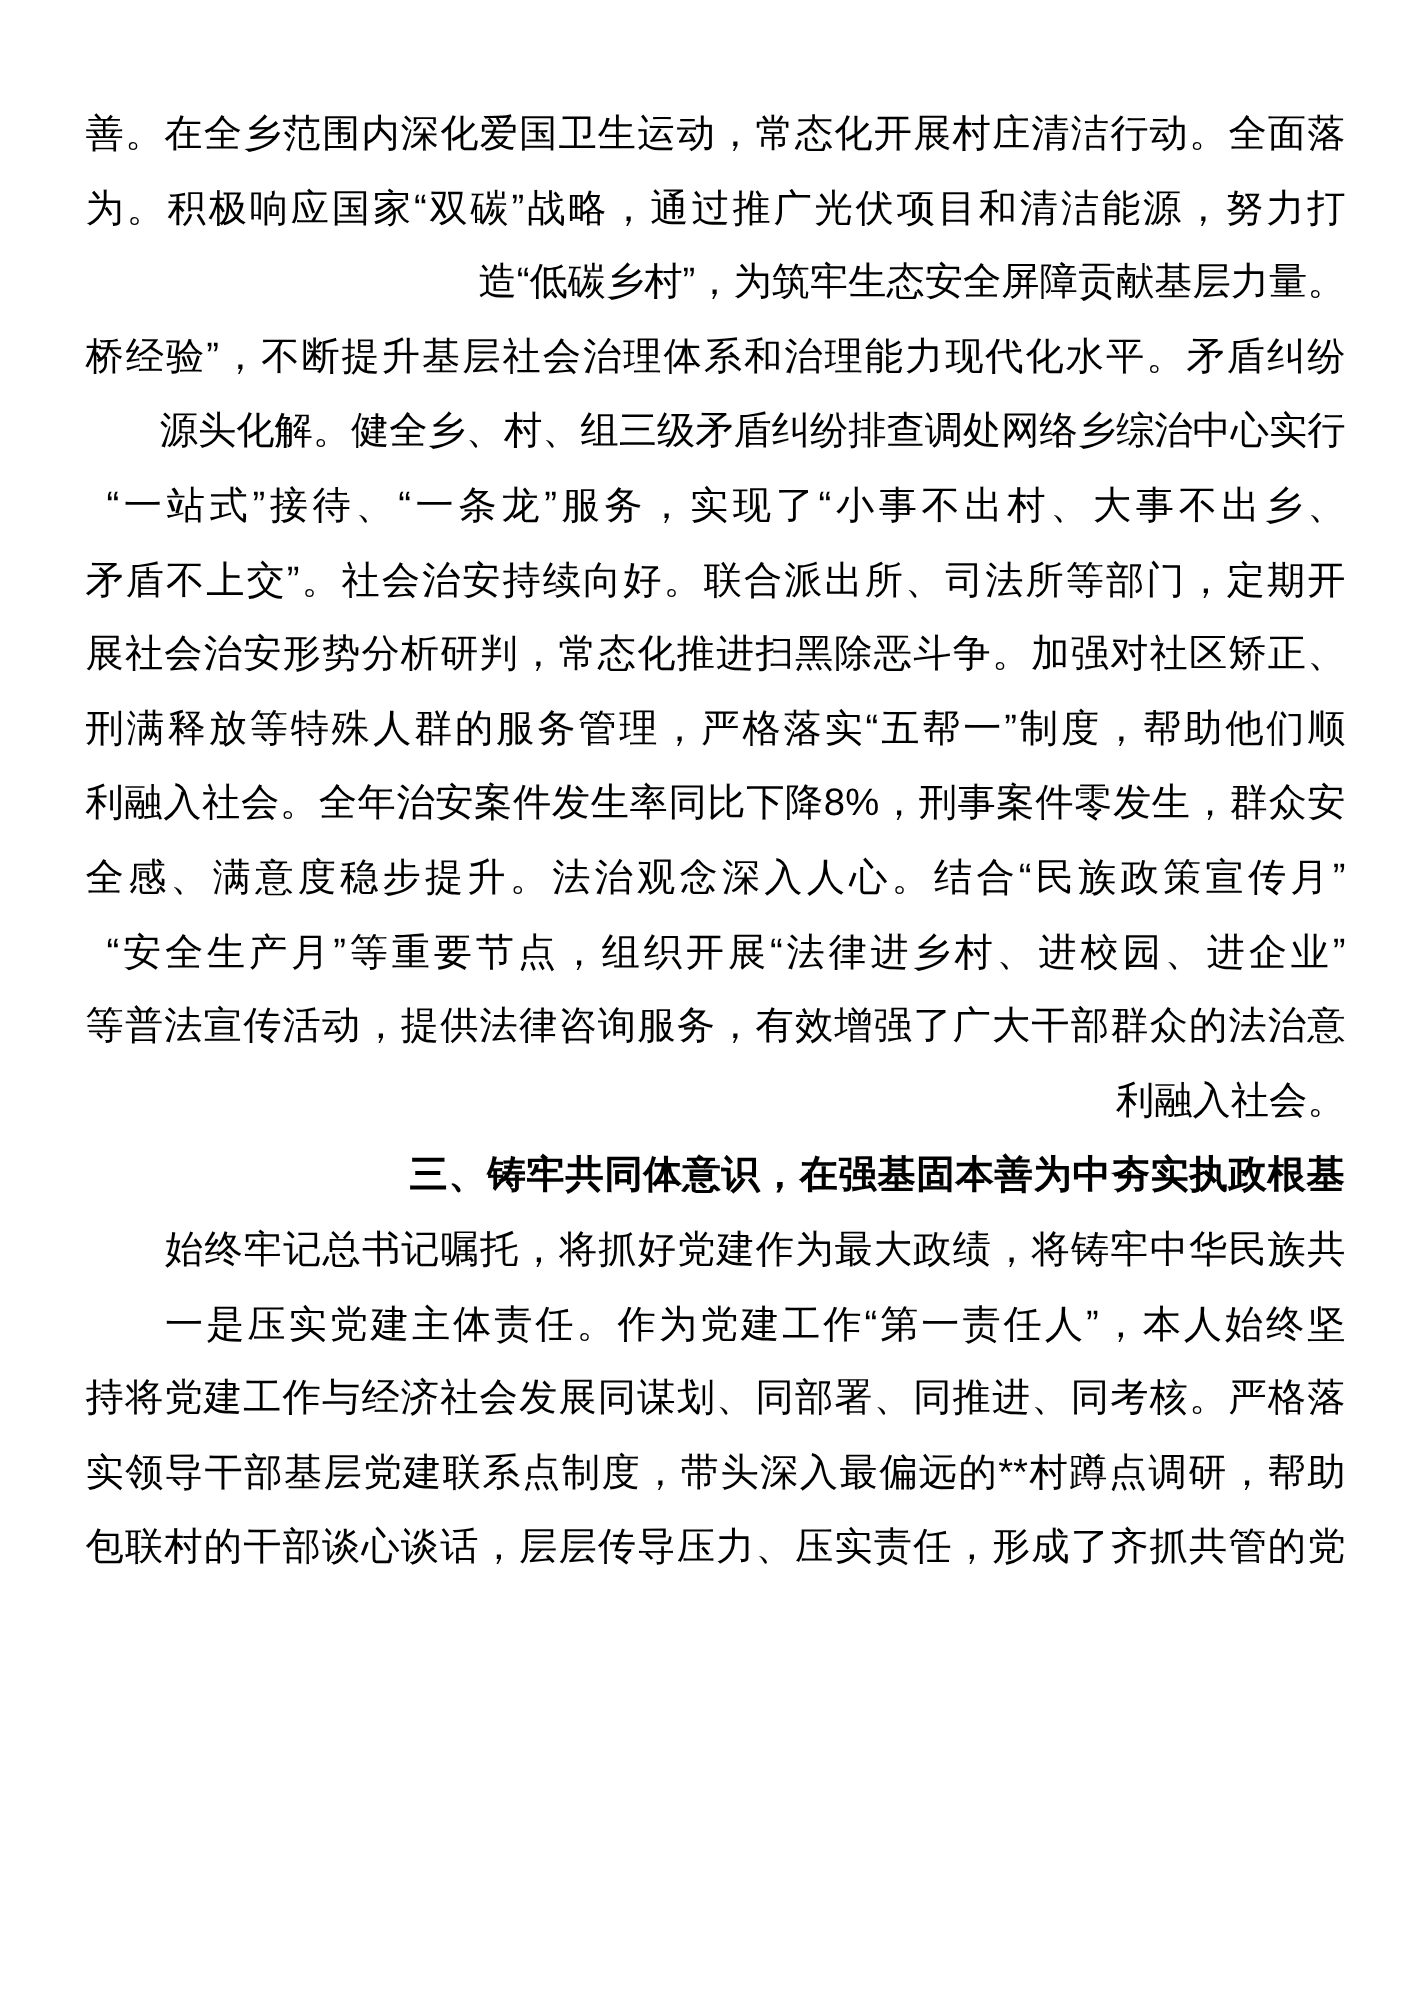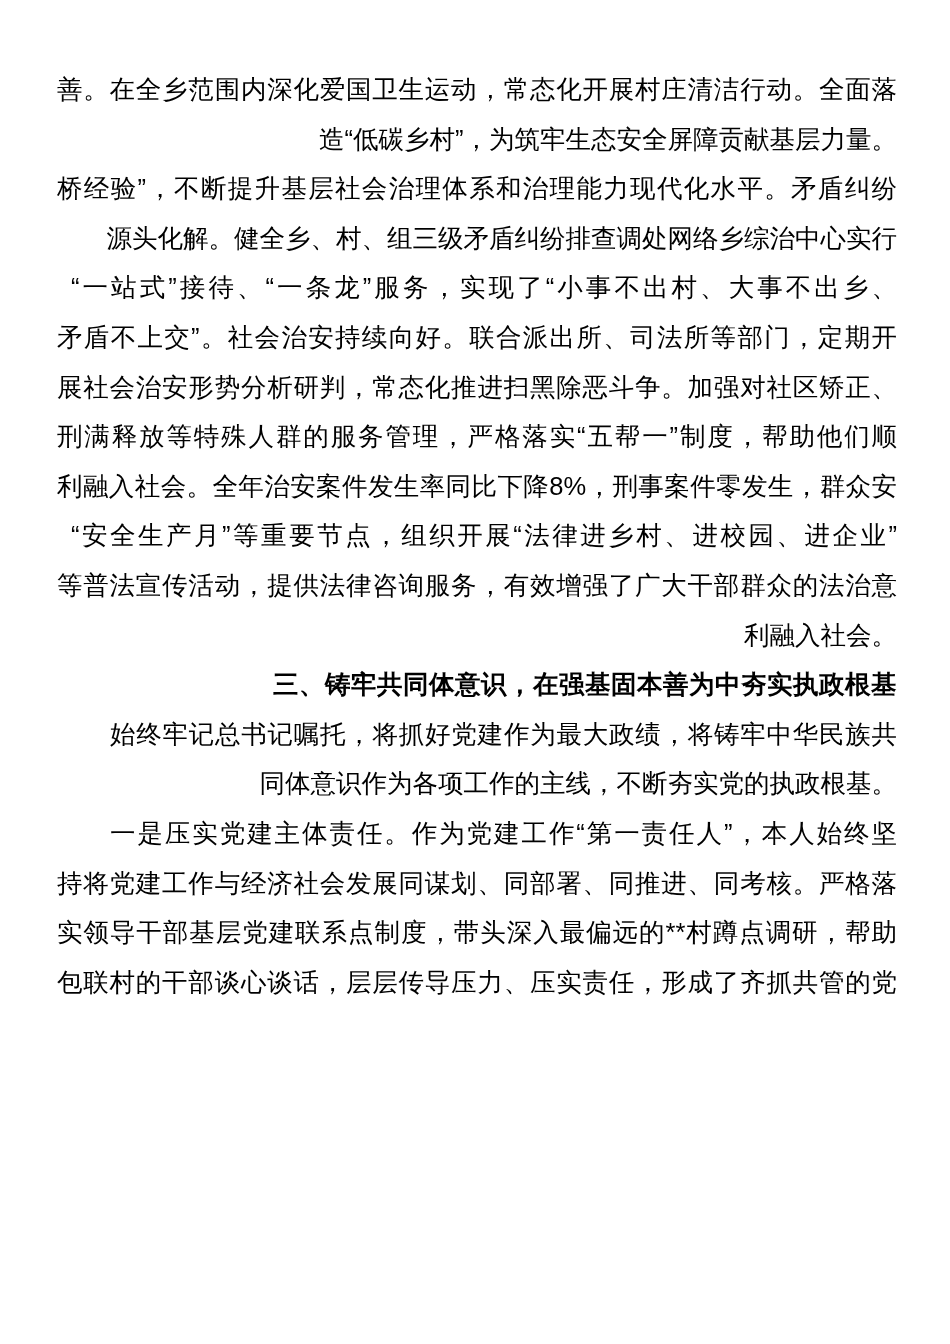--- a/index.html
+++ b/index.html
@@ -46,32 +46,33 @@
     letter-spacing: 0.5px;
   }
 </style>
 </head>
 <body>
 
 <div class="page">
   <div class="doc">
 
   <div class="line fill">善。在全乡范围内深化爱国卫生运动，常态化开展村庄清洁行动。全面落</div>
+      <div class="line fill">为。积极响应国家“双碳”战略，通过推广光伏项目和清洁能源，努力打</div>
       <div class="line short">造“低碳乡村”，为筑牢生态安全屏障贡献基层力量。</div>
       <div class="line fill">桥经验”，不断提升基层社会治理体系和治理能力现代化水平。矛盾纠纷</div>
       <div class="line short">源头化解。健全乡、村、组三级矛盾纠纷排查调处网络乡综治中心实行</div>
       <div class="line fill indent-half">“一站式”接待、“一条龙”服务，实现了“小事不出村、大事不出乡、</div>
       <div class="line fill">矛盾不上交”。社会治安持续向好。联合派出所、司法所等部门，定期开</div>
       <div class="line fill">展社会治安形势分析研判，常态化推进扫黑除恶斗争。加强对社区矫正、</div>
       <div class="line fill">刑满释放等特殊人群的服务管理，严格落实“五帮一”制度，帮助他们顺</div>
       <div class="line fill">利融入社会。全年治安案件发生率同比下降8%，刑事案件零发生，群众安</div>
+      <div class="line fill">全感、满意度稳步提升。法治观念深入人心。结合“民族政策宣传月”</div>
       <div class="line fill indent-half">“安全生产月”等重要节点，组织开展“法律进乡村、进校园、进企业”</div>
       <div class="line fill">等普法宣传活动，提供法律咨询服务，有效增强了广大干部群众的法治意</div>
       <div class="line short">利融入社会。</div>
       <div class="line short indent-para heading">三、铸牢共同体意识，在强基固本善为中夯实执政根基</div>
       <div class="line fill indent-para">始终牢记总书记嘱托，将抓好党建作为最大政绩，将铸牢中华民族共</div>
-      <div class="line short">同体意识作为各项工作的主线，不断夯实党的执政根基。</div>
       <div class="line fill indent-para">一是压实党建主体责任。作为党建工作“第一责任人”，本人始终坚</div>
       <div class="line fill">持将党建工作与经济社会发展同谋划、同部署、同推进、同考核。严格落</div>
       <div class="line fill">实领导干部基层党建联系点制度，带头深入最偏远的**村蹲点调研，帮助</div>
       <div class="line fill">包联村的干部谈心谈话，层层传导压力、压实责任，形成了齐抓共管的党</div>
     </div>
 </div>
 
 </body></html>

